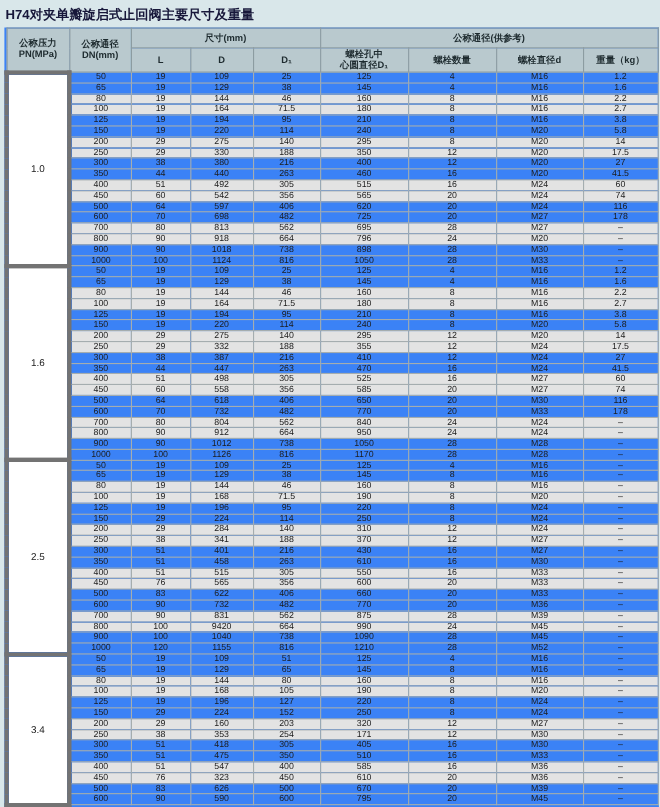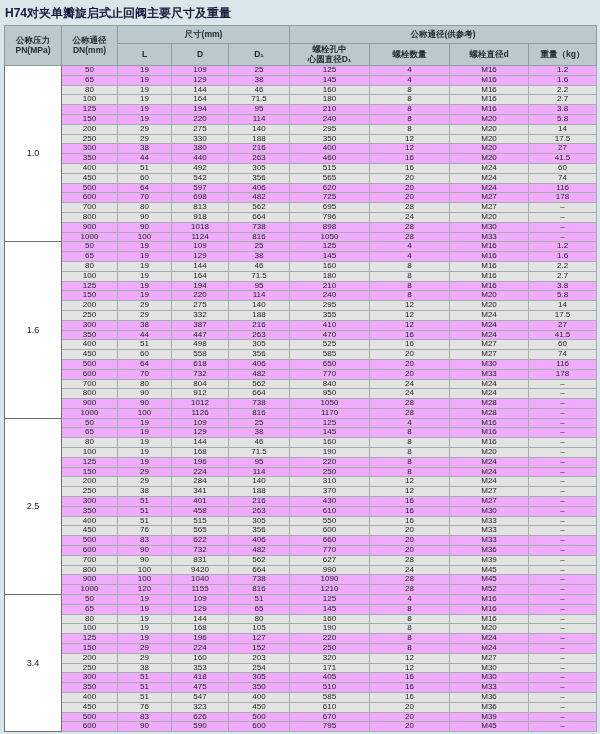--- a/index.html
+++ b/index.html
@@ -10,39 +10,39 @@
     -webkit-font-smoothing:antialiased;
     overflow:hidden;
   }
   .page{padding:3px 0 0 4px;}
   .title{
     font-size:12px;font-weight:bold;color:#17173a;
     margin:2px 0 3px 1px;letter-spacing:0;
   }
   table.spec{
     width:592px;border-collapse:collapse;table-layout:fixed;
-    background:#f0abfc;border:1px solid #7f969c;
+    background:#3b82f6;border:1px solid #7f969c;
   }
   table.spec th{
     background:#b9c9ce;color:#1d2a2e;font-weight:bold;
     font-size:8.5px;line-height:9.5px;padding:1px 0;
     border:1px solid #8c9ca1;text-align:center;vertical-align:middle;
     white-space:pre-line;
   }
   table.spec thead tr.h1 th{height:15px;}
   table.spec thead tr.h2 th{height:19px;}
   table.spec td{
     font-size:8px;line-height:8.8px;height:8.8px;padding:0 1px;
     border:1px solid #a5adaf;text-align:center;vertical-align:middle;
     color:#1c1c1c;white-space:nowrap;overflow:hidden;
   }
   table.spec tr.stripe td{background:#e3e3e3;}
   table.spec td.pn-cell{
     background:#ffffff !important;font-size:9px;font-weight:normal;
-    border:1px solid #737373;
+    border:4px solid #737373;
   }
   table.spec tr.section-start td{border-top:1px solid #6e8288;}
 </style>
 </head>
 <body>
 
 <div class="page">
   <div class="title">H74对夹单瓣旋启式止回阀主要尺寸及重量</div>
 
   <table class="spec">
@@ -579,21 +579,21 @@
           <td>770</td>
           <td>20</td>
           <td>M36</td>
           <td>–</td>
         </tr>
         <tr class="stripe">
           <td>700</td>
           <td>90</td>
           <td>831</td>
           <td>562</td>
-          <td>627</td>
+          <td>875</td>
           <td>28</td>
           <td>M39</td>
           <td>–</td>
         </tr>
         <tr class="stripe">
           <td>800</td>
           <td>100</td>
           <td>9420</td>
           <td>664</td>
           <td>990</td>

